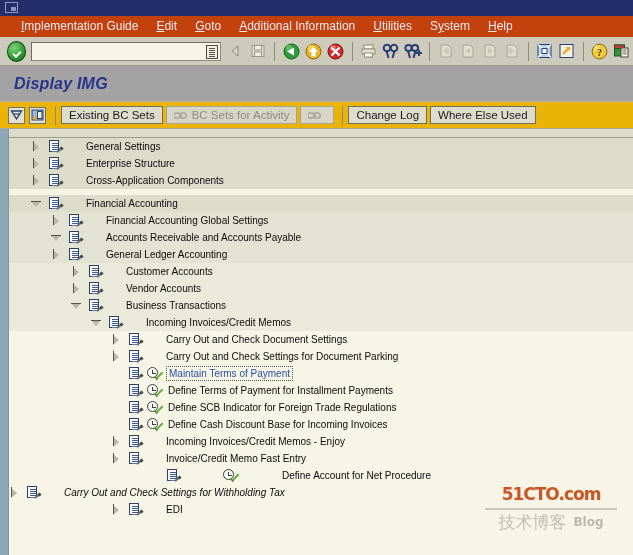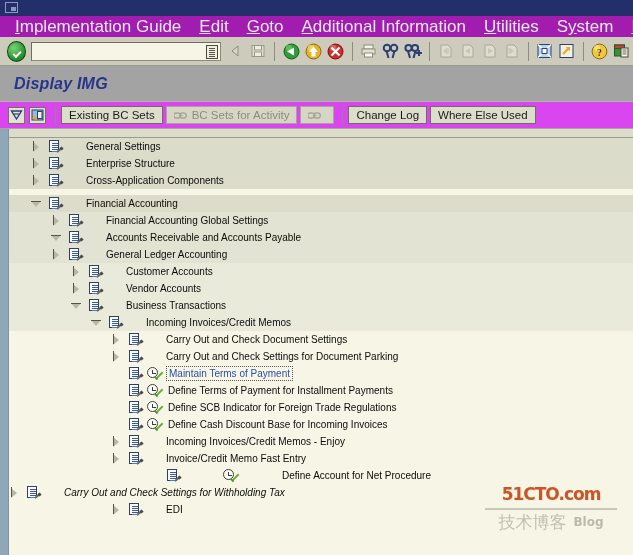--- a/index.html
+++ b/index.html
@@ -18,23 +18,23 @@
   }
   .sys-icon{
     position:absolute;left:5px;top:2px;width:13px;height:11px;
     border:1px solid #8d97c4;box-sizing:border-box;background:transparent;
   }
   .sys-icon:after{
     content:"";position:absolute;right:1px;bottom:1px;width:5px;height:4px;
     background:#8d97c4;
   }
   .menubar{
-    height:21px;background:#a21caf;color:#e8e8f2;
-    display:flex;align-items:center;padding-left:6px;gap:0;
-    font-size:17px;
+    height:21px;background:#c2410c;color:#e8e8f2;
+    display:flex;align-items:center;padding-left:12px;gap:0;
+    font-size:12px;
   }
   .menu-item{
     padding:0 9px;line-height:21px;white-space:nowrap;cursor:default;
     color:#eceaf4;
   }
   .menu-item u{text-decoration:underline;text-underline-offset:1px;}
 
   
   .icontoolbar{
     height:29px;background:#cccbbc;
@@ -86,21 +86,21 @@
     display:flex;align-items:center;padding-left:14px;box-sizing:border-box;
   }
   .heading h1{
     margin:0;font-size:16px;font-style:italic;font-weight:bold;
     color:#27348b;letter-spacing:.2px;
     font-family:"Liberation Sans",sans-serif;
   }
 
   
   .apptoolbar{
-    height:27px;background:#d946ef;border-bottom:1px solid #a9a898;
+    height:27px;background:#eab308;border-bottom:1px solid #a9a898;
     display:flex;align-items:center;padding-left:8px;box-sizing:border-box;
   }
   .sqbtn{
     width:17px;height:17px;background:#e3e2d2;
     border:1px solid #73725f;box-sizing:border-box;position:relative;margin-right:4px;
     display:flex;align-items:center;justify-content:center;
   }
   .pbtn{
     height:18px;background:#ddddcc;
     border:1px solid #6f6e5c;box-sizing:border-box;

